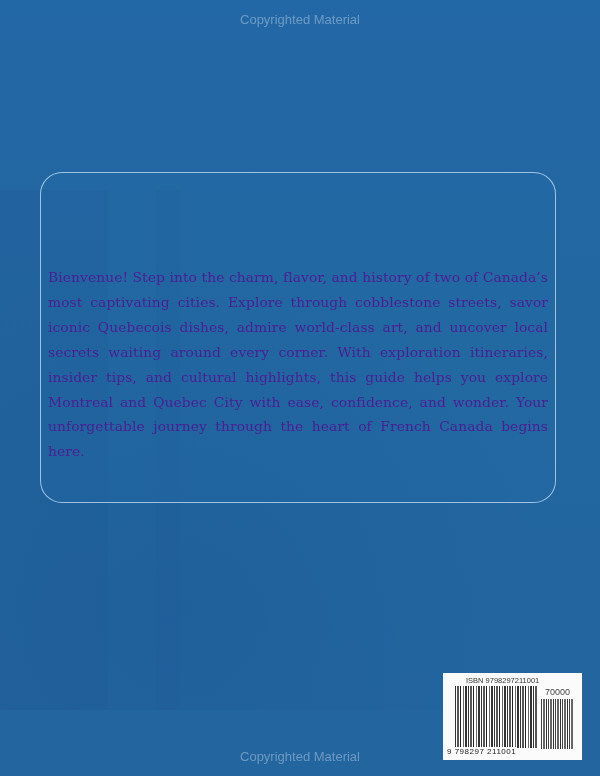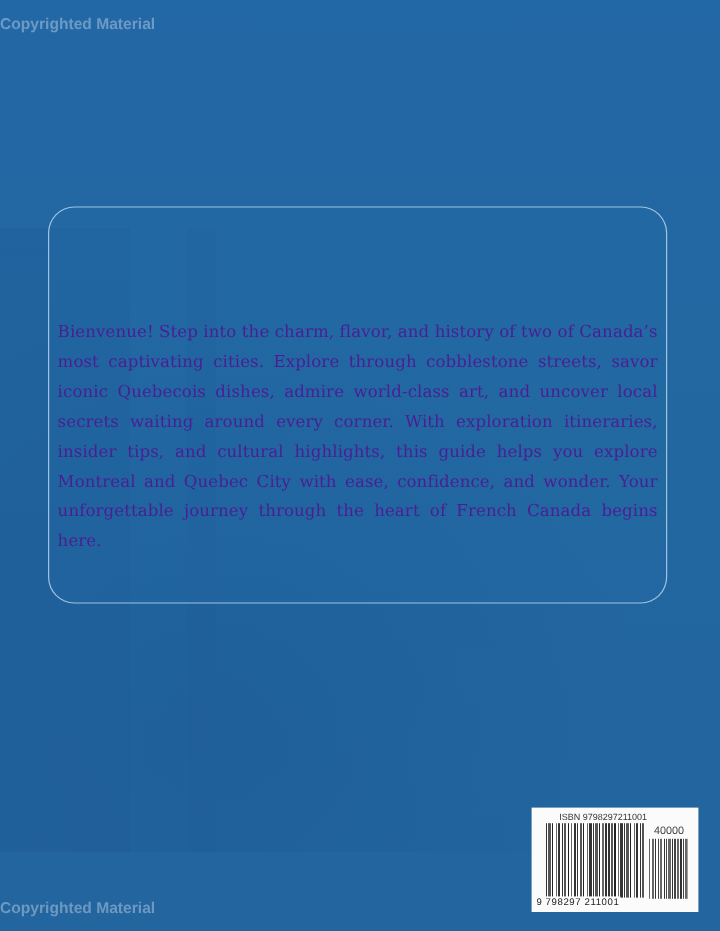--- a/index.html
+++ b/index.html
@@ -9,22 +9,22 @@
     font-family: "DejaVu Serif", serif;
   }
   .bg-skyline {
     position:absolute; left:0; right:0; top:190px; height:520px;
     background:
       linear-gradient(90deg, rgba(30,90,150,0.35) 0 18%, transparent 18% 26%, rgba(30,90,150,0.25) 26% 30%, transparent 30%),
       radial-gradient(ellipse at 30% 80%, rgba(25,85,145,0.35), transparent 60%);
     pointer-events:none;
   }
   .watermark {
-    position:absolute; left:0; right:0; text-align:left;
-    font-family:"Liberation Sans", sans-serif; font-weight:bold;
+    position:absolute; left:0; right:0; text-align:center;
+    font-family:"Liberation Sans", sans-serif; font-weight:normal;
     font-size:13px; color:rgba(200,215,235,0.45);
   }
   .wm-top { top:12px; }
   .wm-bottom { top:749px; }
   .panel {
     position:absolute; left:40px; top:172px; width:514px; height:329px;
     border:1.5px solid rgba(200,225,250,0.75);
     border-radius:22px;
     background: rgba(35,105,165,0.35);
   }
@@ -77,18 +77,18 @@
 <div class="panel">
   <div class="title">
   </div>
 </div>
 
 <div class="body-text" style="left:48px; width:500px;">Bienvenue! Step into the charm, flavor, and history of two of Canada’s most captivating cities. Explore through cobblestone streets, savor iconic Quebecois dishes, admire world-class art, and uncover local secrets waiting around every corner. With exploration itineraries, insider tips, and cultural highlights, this guide helps you explore Montreal and Quebec City with ease, confidence, and wonder. Your unforgettable journey through the heart of French Canada begins here.</div>
 
 <div class="barcode">
   <div class="isbn-label">ISBN 9798297211001</div>
   <div class="bars-main"></div>
-  <div class="price-label">40000</div>
+  <div class="price-label">70000</div>
   <div class="bars-addon"></div>
   <div class="digits">9  798297  211001</div>
 </div>
 
 <div class="watermark wm-bottom">Copyrighted Material</div>
 
 </body></html>

